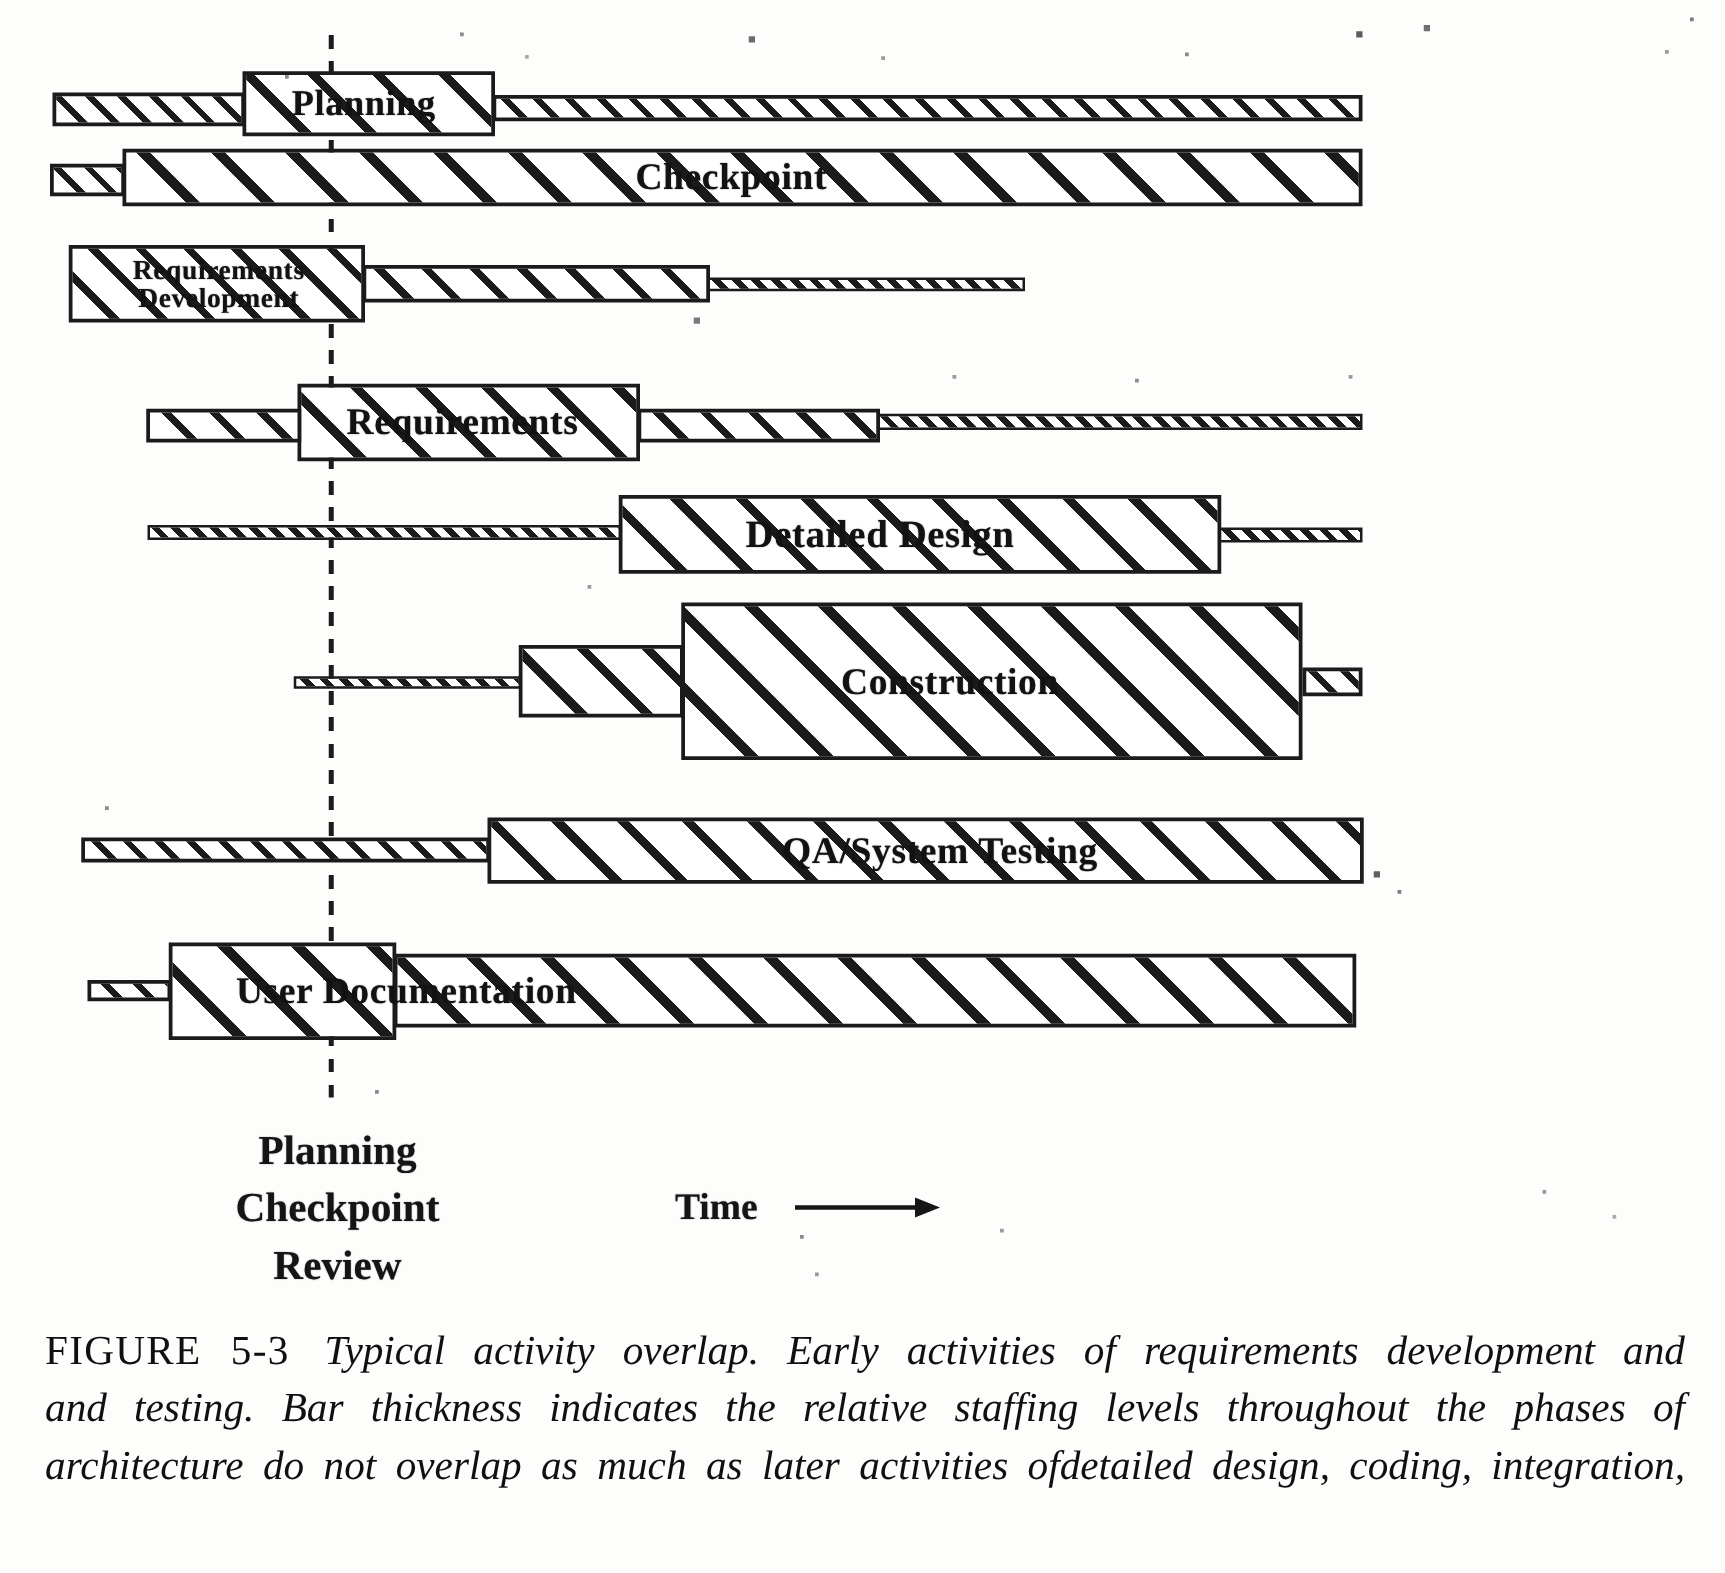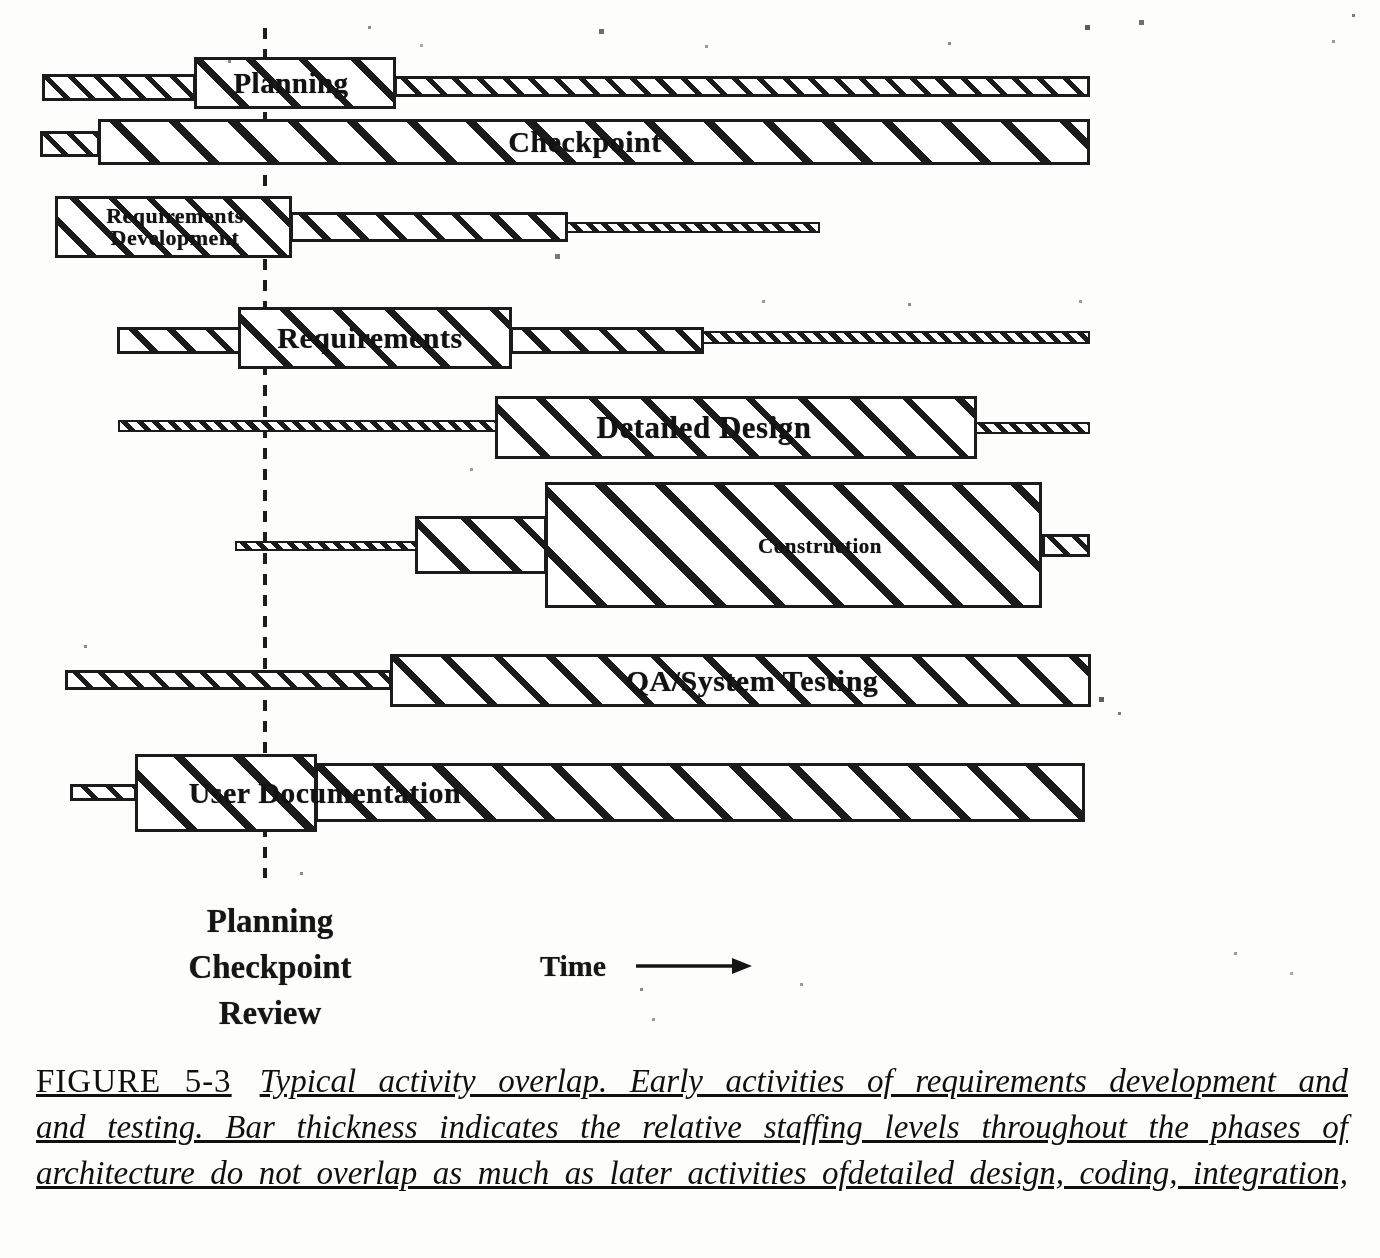--- a/index.html
+++ b/index.html
@@ -34,21 +34,21 @@
     position:absolute;left:120px;top:898px;width:300px;
     text-align:center;font-weight:700;font-size:33px;line-height:46px;
     color:#151515;text-shadow:0 0 1px rgba(20,20,20,.6);
   }
   #time-group{position:absolute;left:540px;top:946px;height:40px;display:flex;align-items:center;}
   #time-text{font-weight:700;font-size:30px;color:#151515;text-shadow:0 0 1px rgba(20,20,20,.6);margin-right:28px;}
   .caption{
     position:absolute;left:36px;top:1058px;width:1312px;
     font-size:33px;line-height:46px;color:#101010;
   }
-  .cap-line{white-space:normal;text-decoration:underline;}
+  .cap-line{white-space:normal;}
   .just{text-align:justify;text-align-last:justify;}
   .cap-italic{font-style:italic;}
   .figlabel{font-style:normal;letter-spacing:1px;padding-right:28px;}
   .specks{
     position:absolute;left:0;top:0;width:3px;height:3px;background:transparent;pointer-events:none;
     box-shadow:
       600px 30px 0 1px #6c6c6c, 705px 45px 0 0 #9a9a9a, 948px 42px 0 0 #8a8a8a,
       1086px 26px 0 1px #5c5c5c, 1140px 21px 0 1px #6f6f6f, 1332px 40px 0 0 #9a9a9a,
       228px 60px 0 0 #8a8a8a, 420px 44px 0 0 #aaaaaa, 556px 255px 0 1px #7a7a7a,
       762px 300px 0 0 #9a9a9a, 908px 303px 0 0 #8d8d8d, 1079px 300px 0 0 #9a9a9a,
@@ -103,21 +103,21 @@
       <div class="seg hairline" style="left: 975px; top: 422px; width: 115px; height: 12px;"></div>
       <div class="bar-label" style="left: 704px; top: 428px; font-size: 31px;">
         <div>Detailed Design</div>
       </div>
     </div>
     <div class="activity">
       <div class="seg hairline" style="left: 235px; top: 541px; width: 182px; height: 10px;"></div>
       <div class="seg thick" style="left: 415px; top: 516px; width: 132px; height: 58px;"></div>
       <div class="seg xthick" style="left: 545px; top: 482px; width: 497px; height: 126px;"></div>
       <div class="seg thin" style="left: 1042px; top: 534px; width: 48px; height: 23px;"></div>
-      <div class="bar-label" style="left: 820px; top: 546px; font-size: 21px;">
+      <div class="bar-label" style="left: 760px; top: 546px; font-size: 30px;">
         <div>Construction</div>
       </div>
     </div>
     <div class="activity">
       <div class="seg thin" style="left: 65px; top: 670px; width: 327px; height: 20px;"></div>
       <div class="seg thick" style="left: 390px; top: 654px; width: 701px; height: 53px;"></div>
       <div class="bar-label" style="left: 752px; top: 681px; font-size: 30px;">
         <div>QA/System Testing</div>
       </div>
     </div>

